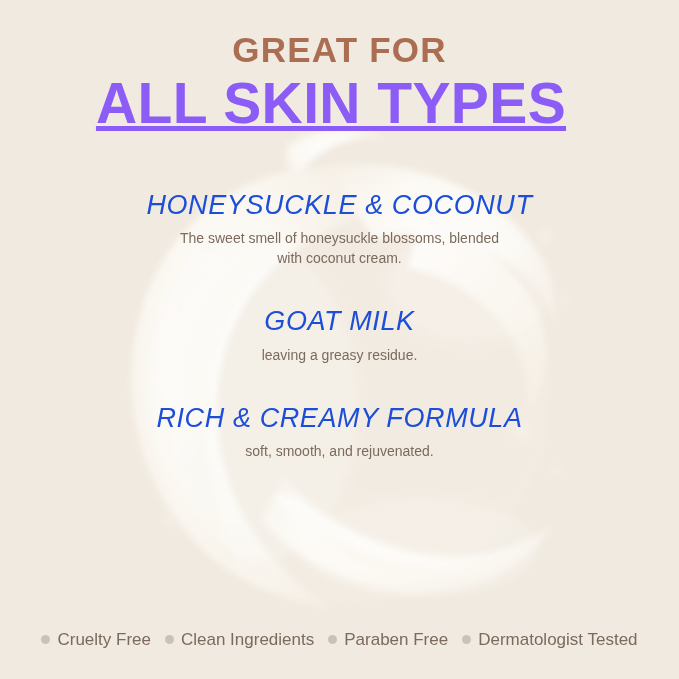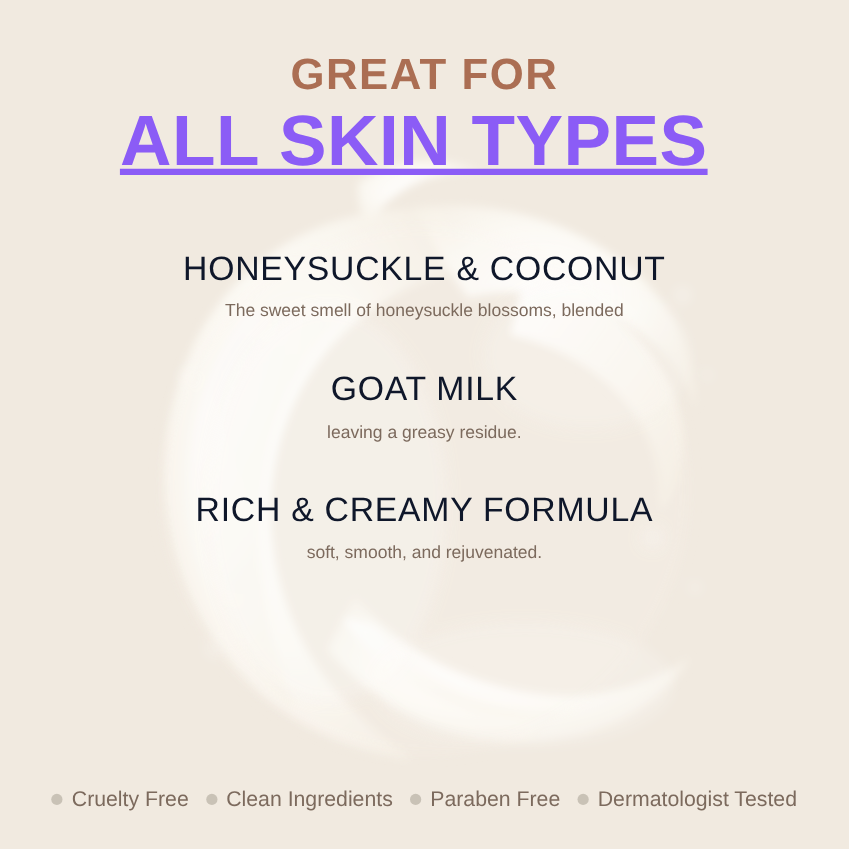--- a/index.html
+++ b/index.html
@@ -35,21 +35,21 @@
     width: 679px;
     height: 679px;
   }
   
   .content {
     position: relative;
     z-index: 2;
     width: 679px;
     height: 679px;
     box-sizing: border-box;
-    padding: 13px;
+    padding: 3px;
   }
   .headline-block {
     text-align: center;
     padding-top: 29px;
   }
   .headline-small {
     font-size: 35px;
     font-weight: 700;
     letter-spacing: 1.2px;
     color: #ab6e53;
@@ -72,23 +72,24 @@
     text-align: center;
     margin-bottom: 0;
   }
   .section + .section {
     margin-top: 38px;
   }
   .section-title {
     font-size: 27px;
     font-weight: 400;
     letter-spacing: 0.6px;
-    color: #0f172a;
+    color: #1d4ed8;
     line-height: 1.1;
     margin: 0 0 9px 0;
+    font-style: italic;
   }
   .section-body {
     font-size: 14px;
     font-weight: 400;
     color: #7c6a5d;
     line-height: 1.42;
     margin: 0 auto;
     max-width: 530px;
   }
   .section-body .line {
@@ -231,20 +232,21 @@
       <div class="headline-small">GREAT FOR</div>
       <div class="headline-large">ALL SKIN TYPES</div>
     </div>
 
     <div class="sections">
 
       <div class="section">
         <div class="section-title">HONEYSUCKLE &amp; COCONUT</div>
         <div class="section-body">
           <span class="line">The sweet smell of honeysuckle blossoms, blended</span>
+          <span class="line">with coconut cream.</span>
         </div>
       </div>
 
       <div class="section">
         <div class="section-title">GOAT MILK</div>
         <div class="section-body">
           <span class="line">leaving a greasy residue.</span>
         </div>
       </div>
 

